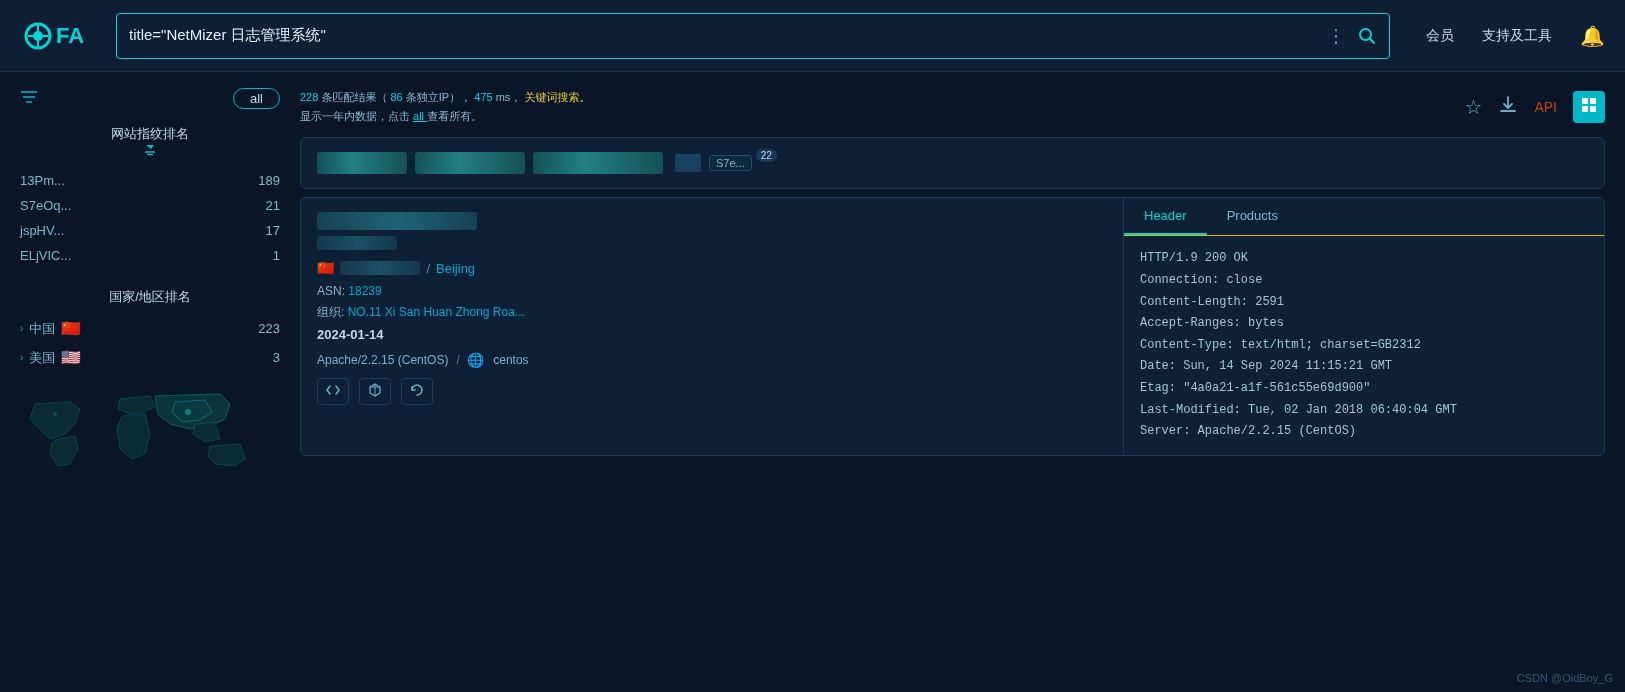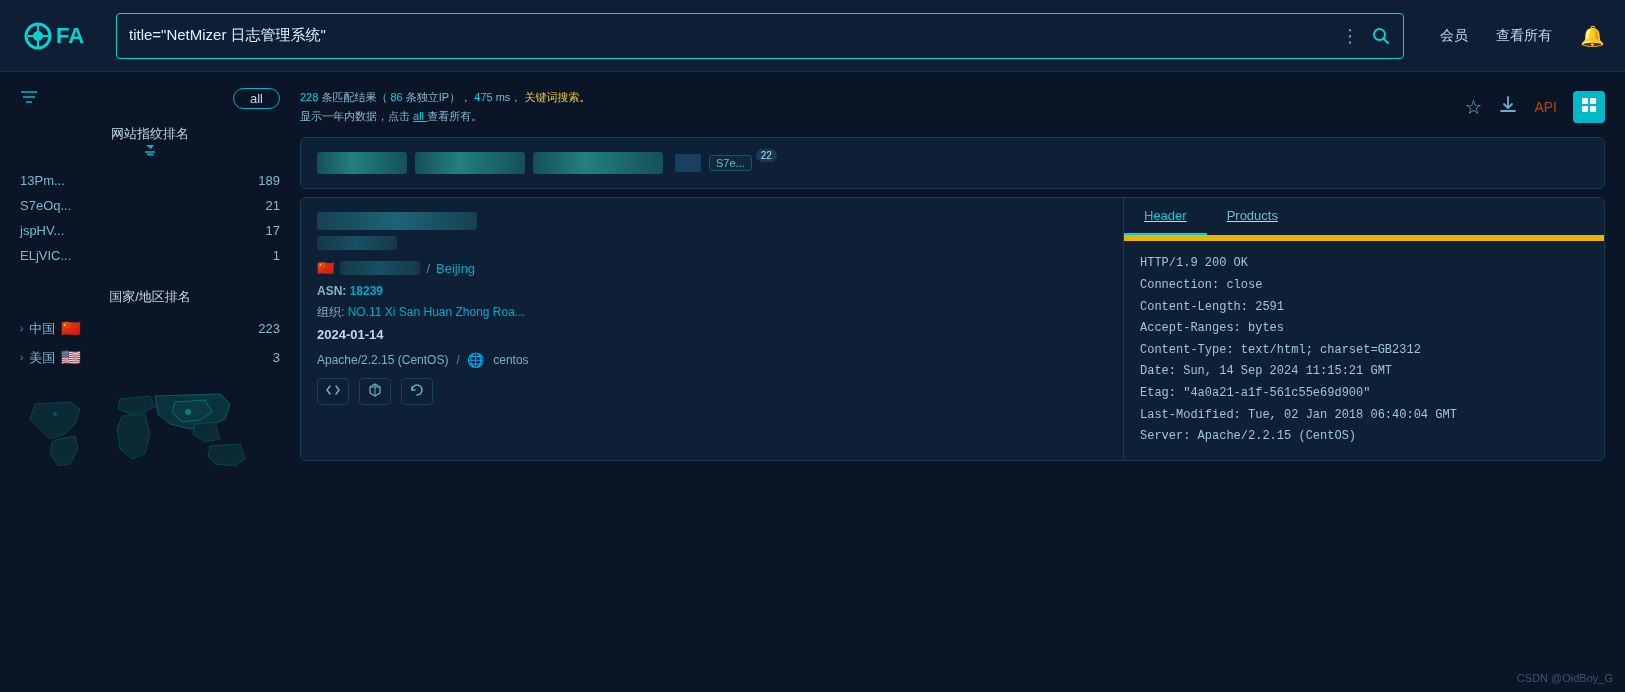--- a/index.html
+++ b/index.html
@@ -298,21 +298,20 @@
       border-radius: 3px;
       background: linear-gradient(90deg, #1a5060 0%, #258090 50%, #1a5060 100%);
       opacity: 0.5;
     }
     .location-sep { color: #5588aa; }
     .location-city { color: #00aacc; font-size: 13px; }
     .asn-row {
       color: #8ab0c8;
       font-size: 12px;
       margin-bottom: 6px;
-      font-weight: bold;
     }
     .asn-link { color: #00aacc; text-decoration: none; }
     .org-row {
       font-size: 12px;
       color: #8ab0c8;
       margin-bottom: 6px;
     }
     .org-link { color: #00aacc; text-decoration: none; }
     .date-row {
       font-weight: bold;
@@ -342,23 +341,22 @@
       border-radius: 4px;
       color: #6aadcc;
       padding: 4px 8px;
       cursor: pointer;
       font-size: 14px;
     }
 
     
     .result-tabs {
       display: flex;
-      border-bottom: 6px solid #eab308;
+      border-bottom: 1px solid #eab308;
       background: #0d2035;
-      text-decoration: underline;
     }
     .result-tab {
       padding: 10px 20px;
       cursor: pointer;
       font-size: 13px;
       color: #7ab8cc;
       border-bottom: 2px solid transparent;
     }
     .result-tab.active {
       color: #00d4d4;
@@ -406,21 +404,21 @@
         <svg width="20" height="20" viewBox="0 0 20 20" fill="none">
           <circle cx="8.5" cy="8.5" r="5.5" stroke="#00d4d4" stroke-width="2"></circle>
           <line x1="12.5" y1="12.5" x2="17" y2="17" stroke="#00d4d4" stroke-width="2" stroke-linecap="round"></line>
         </svg>
       </button>
     </div>
   </div>
 
   <div class="header-nav">
     <span class="header-nav-item">会员</span>
-    <span class="header-nav-item">查看所有</span>
+    <span class="header-nav-item">支持及工具</span>
     <span class="bell-icon">🔔</span>
   </div>
 </div>
 
 <div class="main-container">
 
   <div class="sidebar">
     <div class="sidebar-top">
       <span class="filter-icon">
         <svg width="18" height="16" viewBox="0 0 18 16" fill="none">

